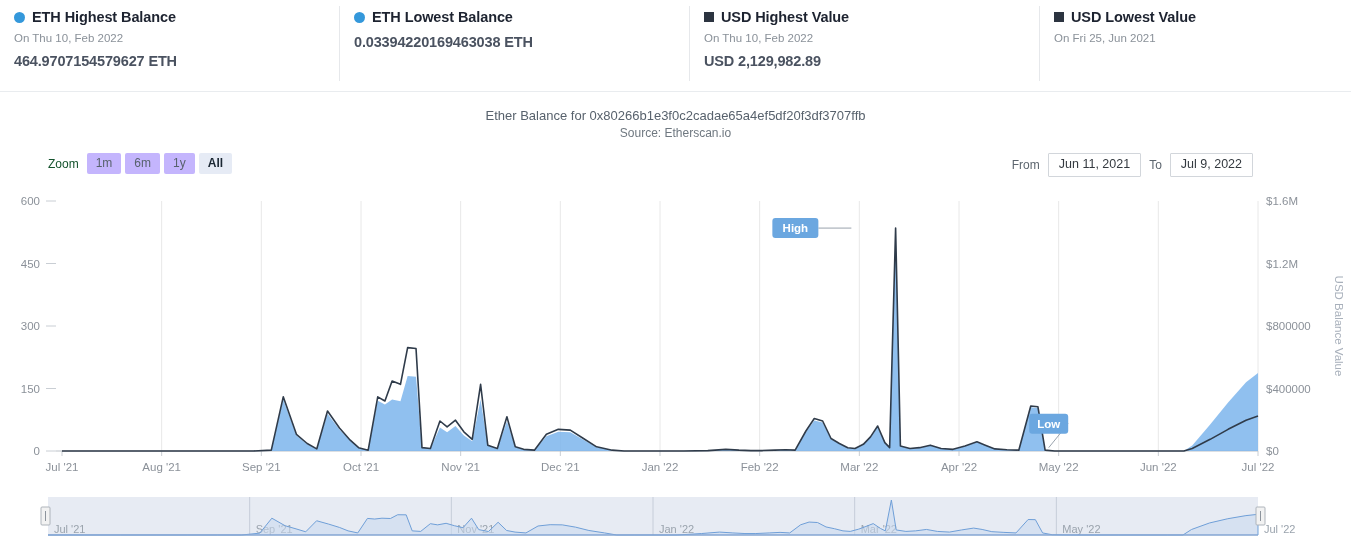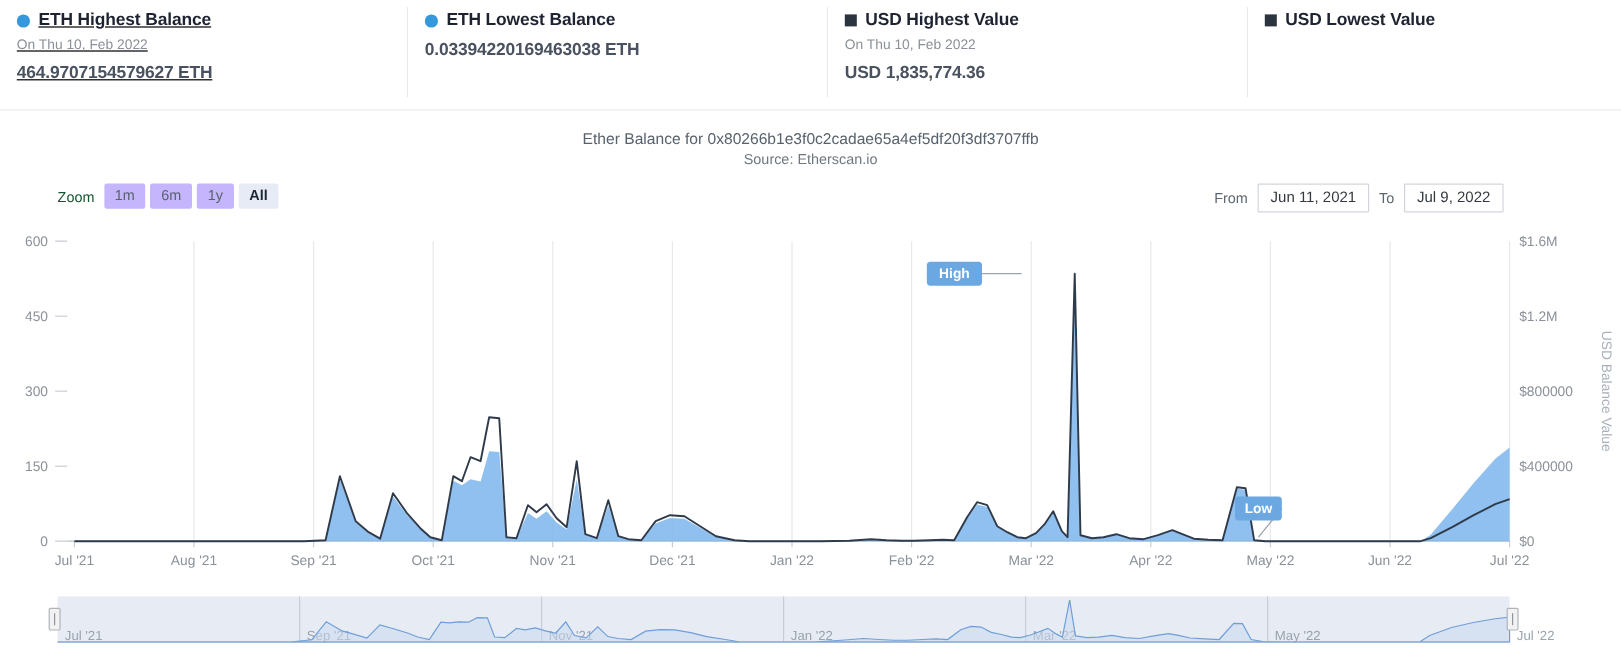--- a/index.html
+++ b/index.html
@@ -18,21 +18,21 @@
     width: 1351px;
     height: 92px;
     border-bottom: 1px solid #e9ecef;
     background: #fff;
   }
   .stat-card {
     position: relative;
     padding: 9px 14px 0 14px;
     flex: 0 0 auto;
   }
-  .stat-card.c0 { width: 340px; text-decoration: underline; }
+  .stat-card.c0 { width: 340px; }
   .stat-card.c1 { width: 350px; }
   .stat-card.c2 { width: 350px; }
   .stat-card.c3 { width: 311px; }
   .stat-card .divider {
     position: absolute; right: 0; top: 6px; bottom: 10px;
     width: 1px; background: #e6e8eb;
   }
   .stat-head {
     display: flex; align-items: center; gap: 7px;
     font-size: 14.5px; font-weight: bold; color: #1d2330;
@@ -145,29 +145,30 @@
       <div class="stat-value">0.03394220169463038 ETH</div>
       <div class="divider"></div>
     </div>
 
     <div class="stat-card c2">
       <div class="stat-head">
         <span class="marker-square"></span>
         <span>USD Highest Value</span>
       </div>
       <div class="stat-date">On Thu 10, Feb 2022</div>
-      <div class="stat-value">USD 1,835,774.36</div>
+      <div class="stat-value">USD 2,129,982.89</div>
       <div class="divider"></div>
     </div>
 
     <div class="stat-card c3">
       <div class="stat-head">
         <span class="marker-square"></span>
         <span>USD Lowest Value</span>
       </div>
+      <div class="stat-date">On Fri 25, Jun 2021</div>
     </div>
   </div>
 
   <div class="chart-title">Ether Balance for 0x80266b1e3f0c2cadae65a4ef5df20f3df3707ffb</div>
   <div class="chart-subtitle">Source: Etherscan.io</div>
 
   <div class="toolbar">
     <div class="zoom-group">
       <span class="zoom-label">Zoom</span>
       <button class="zoom-btn">1m</button>

